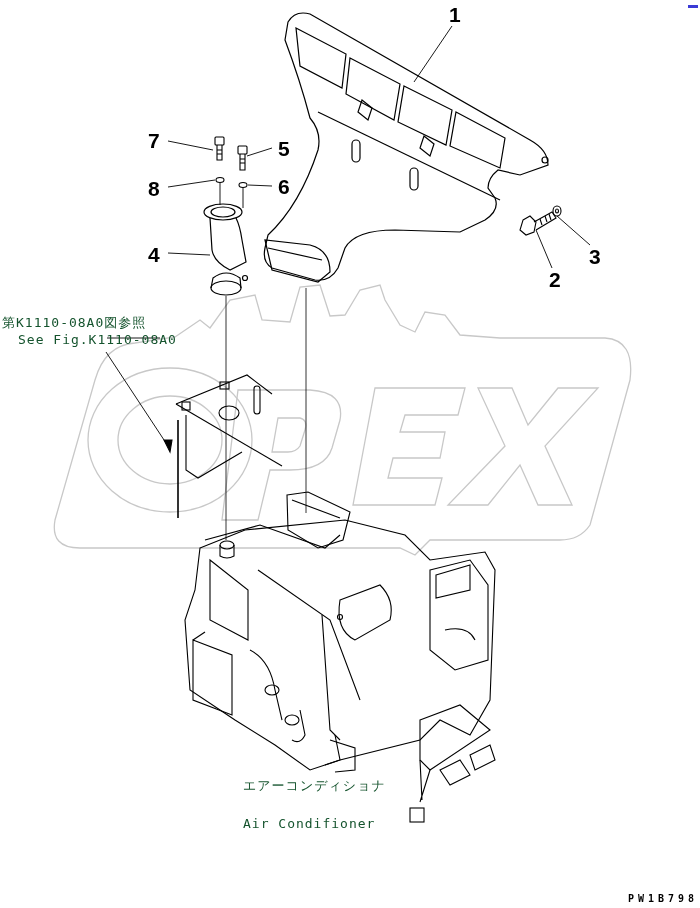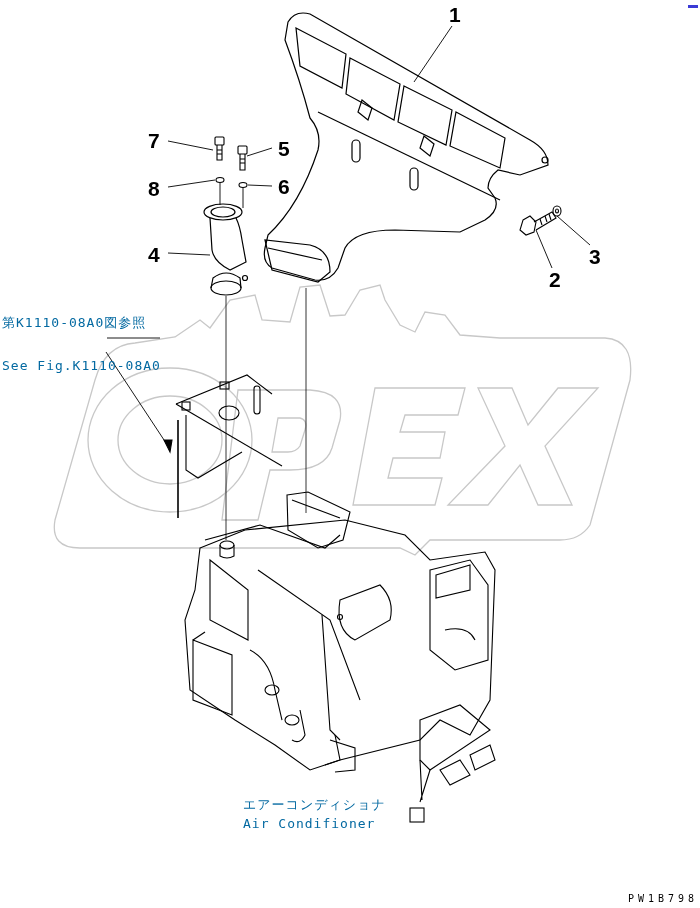--- a/index.html
+++ b/index.html
@@ -1,20 +1,20 @@
 <!DOCTYPE html>
 <html><head>
   <meta charset="utf-8">
   <style>
     html, body { margin:0; padding:0; background:#ffffff; }
     body { width:700px; height:908px; position:relative; overflow:hidden; font-family:"DejaVu Sans", sans-serif; }
     #canvas { position:absolute; left:0; top:0; width:700px; height:908px; }
     .callout { position:absolute; font-family:"Liberation Sans", sans-serif; font-weight:bold; font-size:21px; color:#000; line-height:1; }
-    .note { position:absolute; font-family:"DejaVu Sans Mono", monospace; font-size:13px; color:#0369a1; line-height:17px; letter-spacing:1px; white-space:nowrap; }
-    .docid { position:absolute; font-family:"DejaVu Sans Mono", monospace; font-size:10px; color:#000; letter-spacing:4px; white-space:nowrap; }
+    .note { position:absolute; font-family:"DejaVu Sans Mono", monospace; font-size:13px; color:#14532d; line-height:17px; letter-spacing:1px; white-space:nowrap; }
+    .docid { position:absolute; font-family:"DejaVu Sans Mono", monospace; font-size:10px; color:#000; letter-spacing:4px; white-space:nowrap;font-weight:bold; }
     .corner-mark { position:absolute; left:688px; top:5px; width:10px; height:3px; background:#3b3bd6; }
   </style>
 </head>
 <body>
 
 <svg id="canvas" width="700" height="908" viewBox="0 0 700 908" xmlns="http://www.w3.org/2000/svg">
 
   <g fill="none" stroke="#c8c8c8" stroke-width="1.3">
 
     <path d="M175,337 L200,320 L210,328 L230,300 L255,295 L262,320 L290,322 L300,287 L320,285 L330,316 L345,315 L360,290 L380,285 L385,300 L400,325 L415,332 L425,312 L445,315 L460,335 L500,338 L605,338 Q635,340 630,380 L590,525 Q580,540 560,540 L430,540 L415,555 L400,548 L80,548 Q50,548 55,520 L95,380 Q105,345 135,343 Z"></path>
@@ -149,20 +149,20 @@
 <div class="callout" style="left:449px;top:4px;">1</div>
 <div class="callout" style="left:549px;top:269px;">2</div>
 <div class="callout" style="left:589px;top:246px;">3</div>
 <div class="callout" style="left:148px;top:244px;">4</div>
 <div class="callout" style="left:278px;top:138px;">5</div>
 <div class="callout" style="left:278px;top:176px;">6</div>
 <div class="callout" style="left:148px;top:130px;">7</div>
 <div class="callout" style="left:148px;top:178px;">8</div>
 
 <div class="note" style="left:2px;top:314px;">第K1110-08A0図参照</div>
-<div class="note" style="left:2px;top:331px;margin-top:26px;">See Fig.K1110-08A0</div>
+<div class="note" style="left:18px;top:331px;">See Fig.K1110-08A0</div>
 
-<div class="note" style="left:243px;top:796px;">エアーコンディショナ</div>
+<div class="note" style="left:243px;top:778px;font-family:Liberation Mono, monospace;">エアーコンディショナ</div>
 <div class="note" style="left:243px;top:815px;">Air Condifioner</div>
 
 <div class="docid" style="left:628px;top:893px;">PW1B798</div>
 
 <div class="corner-mark"></div>
 
 </body></html>

